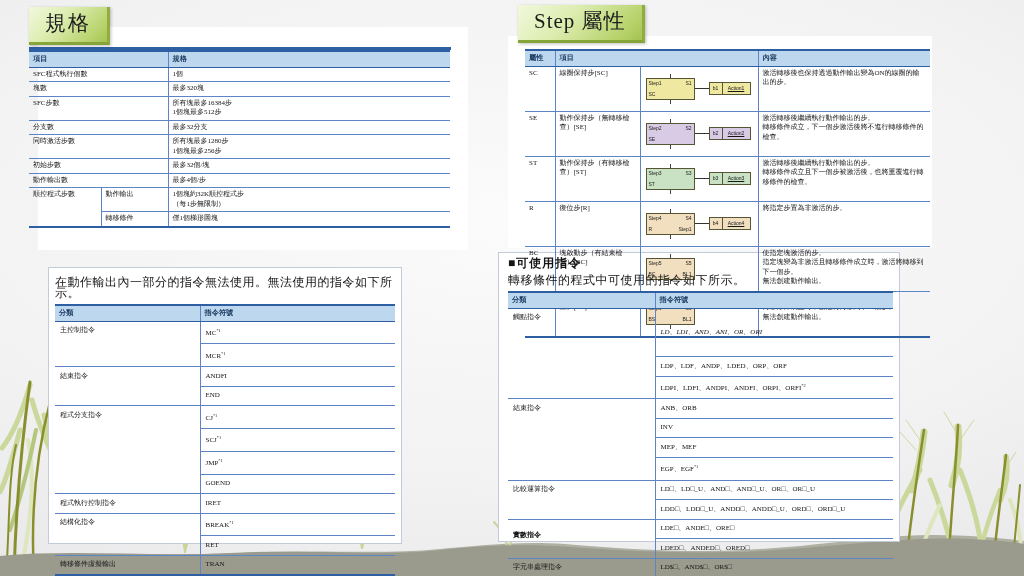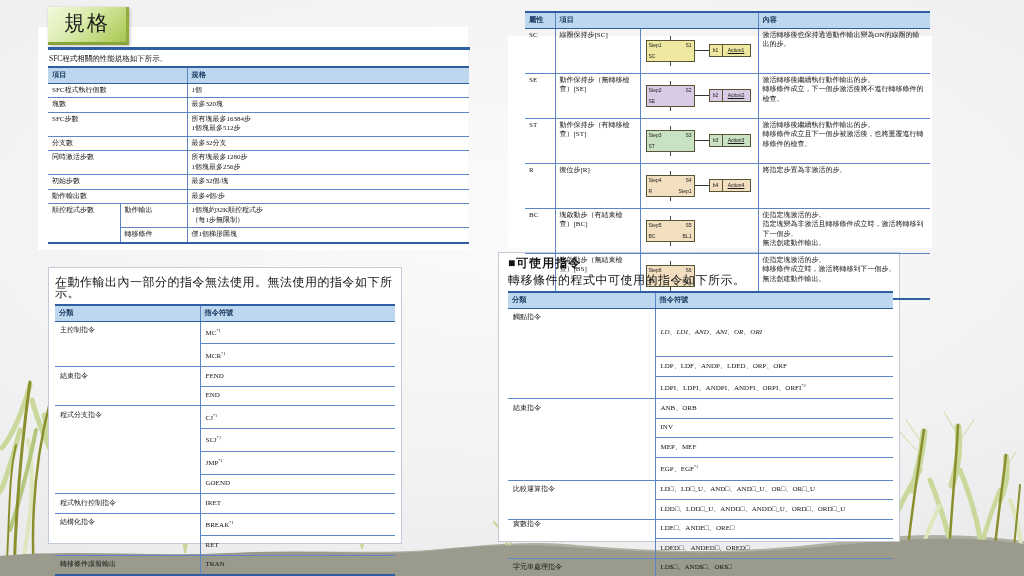--- a/index.html
+++ b/index.html
@@ -95,24 +95,23 @@
     </g>
 
     <path d="M0,556 C70,549 150,557 230,553 C310,549 370,556 430,551 C480,546 522,543 570,547 C640,552 700,554 760,551 C820,548 870,541 920,539 C970,537 1005,541 1024,544 L1024,576 L0,576 Z" fill="#9a9b8c"></path>
   </svg>
 
   <div class="panel" style="left:38px;top:27px;width:430px;height:223px;"></div>
   <div class="panel" style="left:508px;top:36px;width:424px;height:212px;"></div>
   <div class="panel bordered" style="left:48px;top:267px;width:352px;height:275px;"></div>
   <div class="panel bordered" style="left:498px;top:252px;width:400px;height:288px;"></div>
 
-  <div class="sec" style="left:48px;top:7px;width:422px;">
+  <div class="sec" style="left:29px;top:7px;width:422px;">
     <div class="title-box">規格</div>
     <div class="rule" style="width:422px;"></div>
-    <div class="intro">SFC程式相關的性能規格如下所示。</div>
     <table class="t" style="width:421px;">
       <colgroup>
           <col style="width:72px">
           <col style="width:67px">
           <col style="width:282px">
         </colgroup>
       <thead>
         <tr>
           <th colspan="2" class="vline">項目</th>
           <th>規格</th>
@@ -154,20 +153,21 @@
           </tr>
           <tr>
             <td class="vline">轉移條件</td>
             <td>僅1個梯形圖塊</td>
           </tr>
         </tbody>
     </table>
   </div>
 
   <div class="sec" style="left:518px;top:5px;width:412px;">
+    <div class="title-box" style="letter-spacing:1px;">Step 屬性</div>
     <table class="t" style="width:405px;margin:6px 0 0 7px;">
       <colgroup>
           <col style="width:30px">
           <col style="width:85px">
           <col style="width:118px">
           <col style="width:172px">
         </colgroup>
       <thead>
         <tr>
           <th class="vline">屬性</th>
@@ -295,21 +295,21 @@
       <tbody id="unusable-body">
           <tr>
             <td rowspan="2" class="vline" style="padding: 4.5px 5px;">主控制指令</td>
             <td style="padding: 4.5px 5px;">MC<sup>*1</sup></td>
           </tr>
           <tr>
             <td style="padding: 4.5px 5px;">MCR<sup>*1</sup></td>
           </tr>
           <tr>
             <td rowspan="2" class="vline" style="padding: 4.5px 5px;">結束指令</td>
-            <td style="padding: 4.5px 5px;">FEND</td>
+            <td style="padding: 4.5px 5px;">ANDFI</td>
           </tr>
           <tr>
             <td style="padding: 4.5px 5px;">END</td>
           </tr>
           <tr>
             <td rowspan="4" class="vline" style="padding: 4.5px 5px;">程式分支指令</td>
             <td style="padding: 4.5px 5px;">CJ<sup>*1</sup></td>
           </tr>
           <tr>
             <td style="padding: 4.5px 5px;">SCJ<sup>*1</sup></td>
@@ -378,21 +378,21 @@
             <td style="padding: 4.5px 5px;">EGP、EGF<sup>*1</sup></td>
           </tr>
           <tr>
             <td rowspan="2" class="vline" style="padding: 4.5px 5px;">比較運算指令</td>
             <td style="padding: 4.5px 5px;">LD□、LD□_U、AND□、AND□_U、OR□、OR□_U</td>
           </tr>
           <tr>
             <td style="padding: 4.5px 5px;">LDD□、LDD□_U、ANDD□、ANDD□_U、ORD□、ORD□_U</td>
           </tr>
           <tr>
-            <td rowspan="2" class="vline" style="padding: 0 5px;">實數指令</td>
+            <td rowspan="2" class="vline" style="padding: 11px 5px; font-weight: bold;">實數指令</td>
             <td style="padding: 4.5px 5px;">LDE□、ANDE□、ORE□</td>
           </tr>
           <tr>
             <td style="padding: 4.5px 5px;">LDED□、ANDED□、ORED□</td>
           </tr>
           <tr>
             <td rowspan="1" class="vline" style="padding: 4.5px 5px;">字元串處理指令</td>
             <td style="padding: 4.5px 5px;">LD$□、AND$□、OR$□</td>
           </tr>
           <tr>

